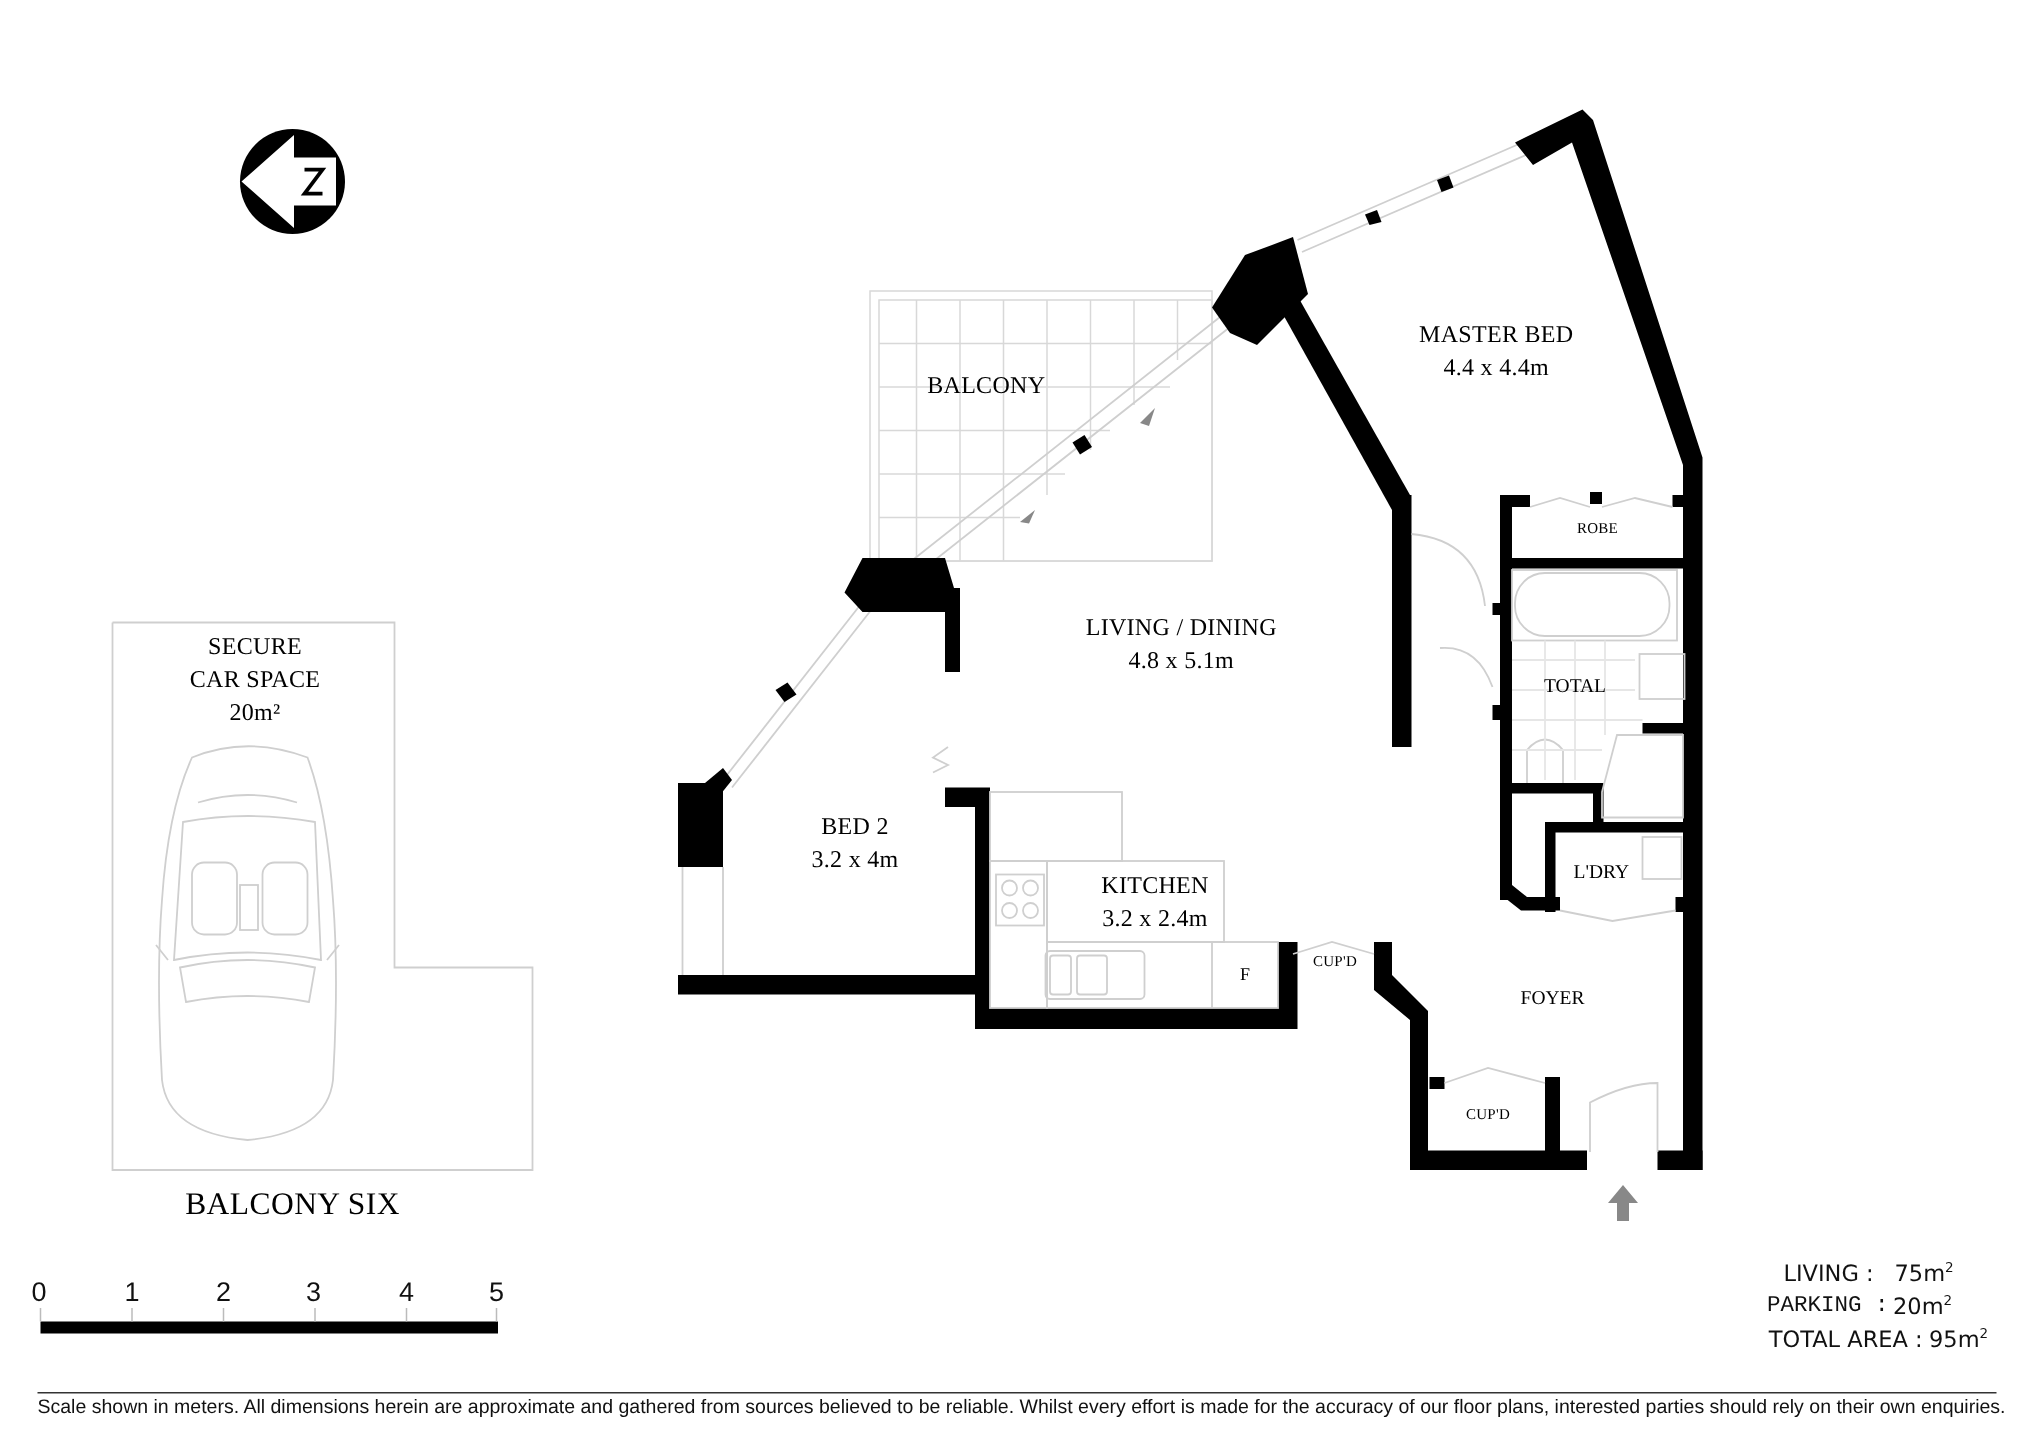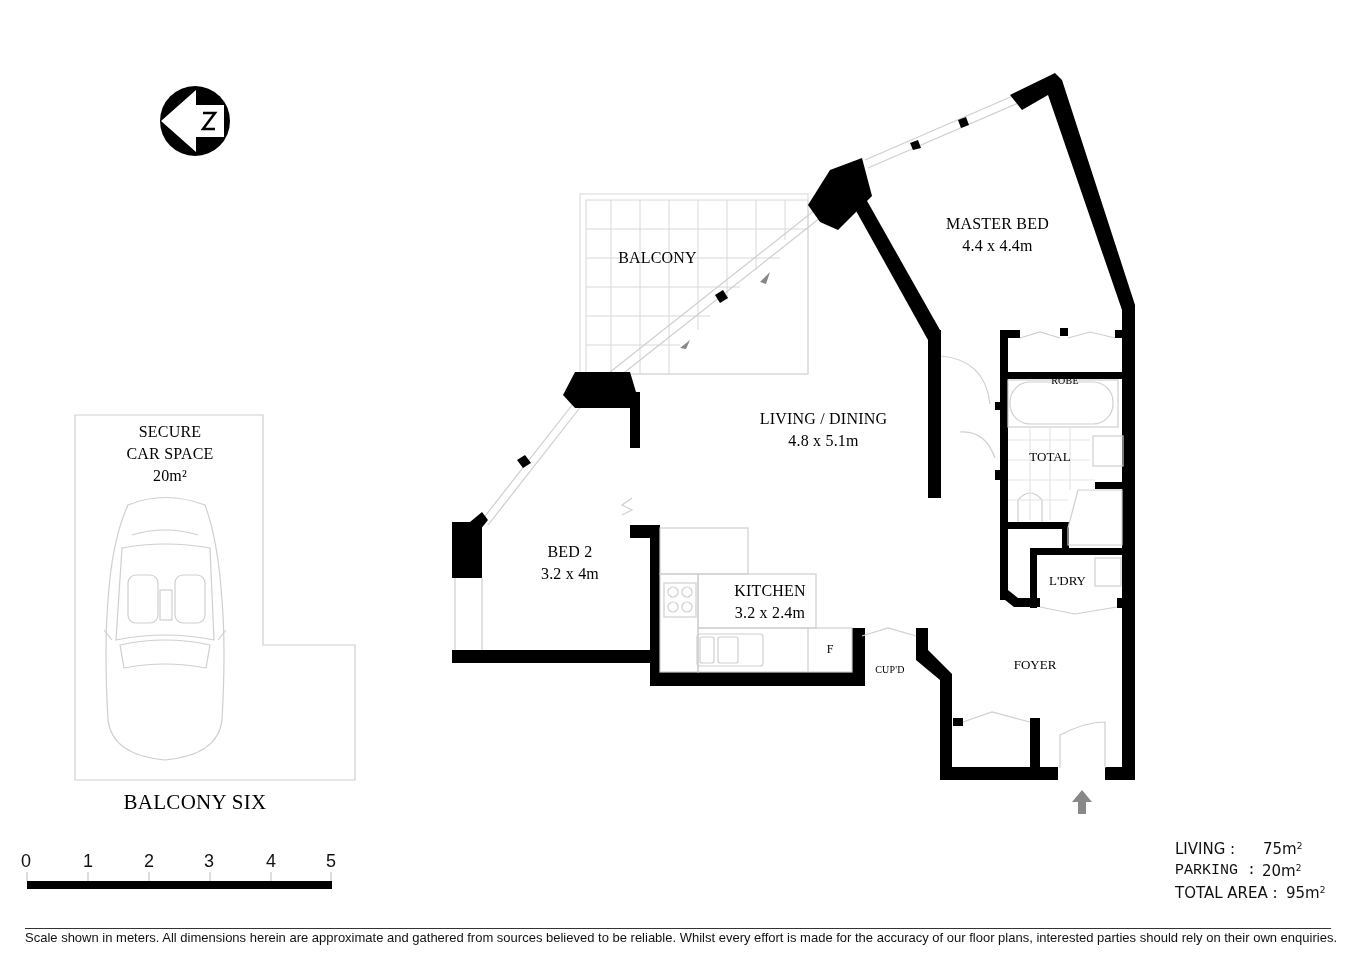--- a/index.html
+++ b/index.html
@@ -1,23 +1,23 @@
 <!DOCTYPE html>
 <html><head>
 <meta charset="utf-8">
 <style>
   html, body { margin:0; padding:0; background:#ffffff; }
   body { width:1358px; height:960px; position:relative; overflow:hidden; font-family:"DejaVu Sans", sans-serif; color:#111; }
   svg.plan { position:absolute; left:0; top:0; }
   .lbl { position:absolute; text-align:center; white-space:nowrap; color:#000000; font-family:Liberation Serif, serif; }
   .room { font-size:16px; line-height:22px; letter-spacing:0.2px; }
-  .small { font-size:10px; letter-spacing:0.2px;margin-top:28px; }
+  .small { font-size:10px; letter-spacing:0.2px; }
   .big { font-size:21px; letter-spacing:0.3px; }
   .scale-num { position:absolute; font-family:"Liberation Sans", sans-serif; font-size:18px; }
-  .area-table { position:absolute; left:1175px; top:838px; font-size:15px; line-height:22px; }
+  .area-table { position:absolute; left:1175px; top:838px; font-size:15px; line-height:22px;text-align:center; }
   .area-row { display:flex; }
   .area-row .k { display:inline-block; }
   .area-row sup { font-size:9px; vertical-align:top; position:relative; top:-3px; }
   .disclaimer { position:absolute; left:25px; top:930px; font-family:"Liberation Sans", sans-serif; font-size:13px; color:#111; white-space:nowrap; }
   .rule { position:absolute; left:25px; top:928px; width:1306px; height:1px; background:#333; }
 </style>
 </head>
 <body>
 
 <svg class="plan" width="1358" height="960" viewBox="0 0 1358 960" xmlns="http://www.w3.org/2000/svg">
@@ -190,21 +190,21 @@
   </g>
 </svg>
 
 <div class="lbl room" style="left:925px;top:213px;width:145px;">
   <div>MASTER BED</div>
   <div>4.4 x 4.4m</div>
 </div>
 <div class="lbl room" style="left:600px;top:247px;width:115px;">
   <div>BALCONY</div>
 </div>
-<div class="lbl room" style="left:736px;top:408px;width:175px;text-align:center;">
+<div class="lbl room" style="left:700px;top:408px;width:175px;text-align:center;">
   <div>LIVING / DINING</div>
   <div>4.8 x 5.1m</div>
 </div>
 <div class="lbl room" style="left:515px;top:541px;width:110px;">
   <div>BED 2</div>
   <div>3.2 x 4m</div>
 </div>
 <div class="lbl room" style="left:710px;top:580px;width:120px;">
   <div>KITCHEN</div>
   <div>3.2 x 2.4m</div>

